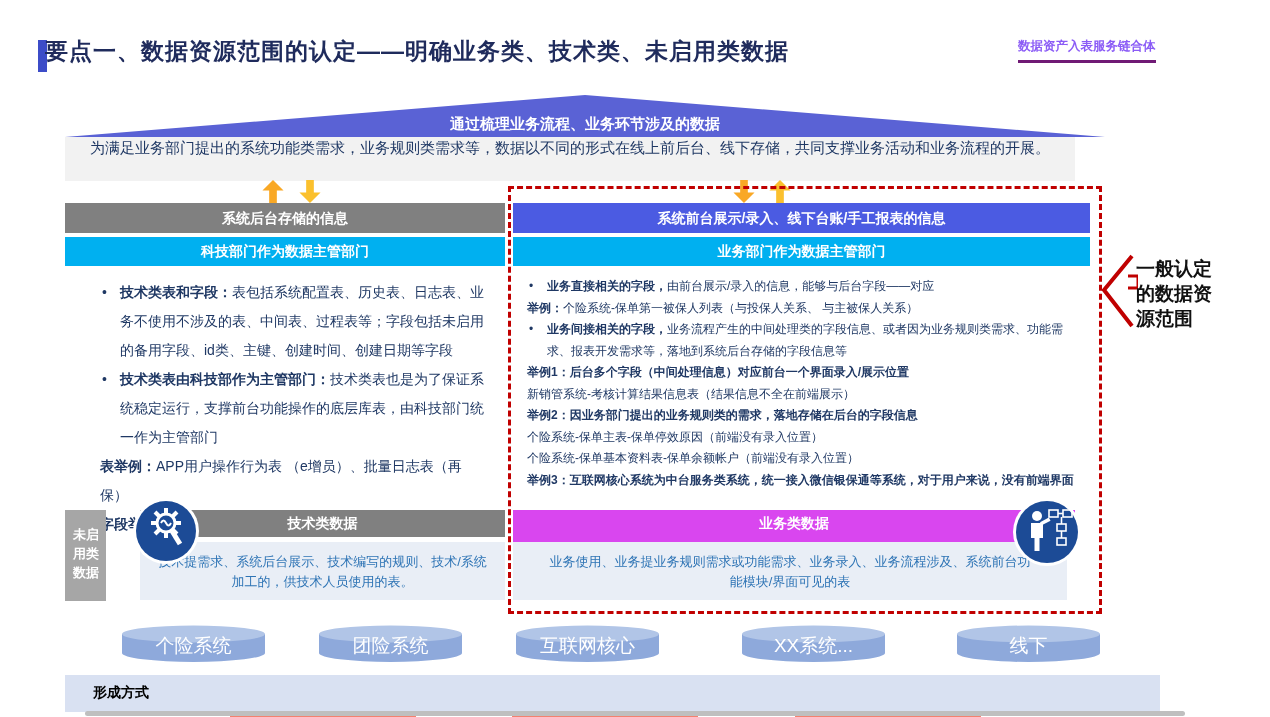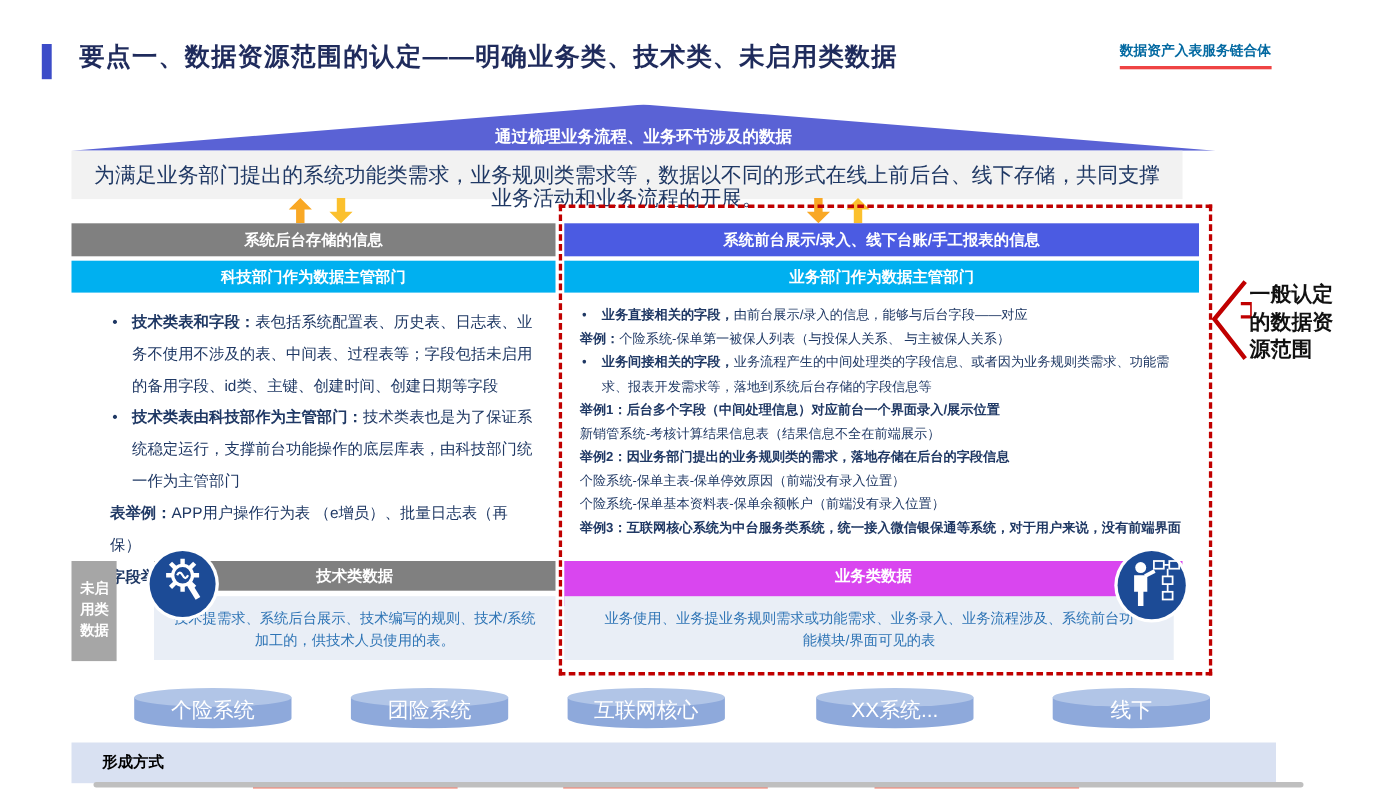--- a/index.html
+++ b/index.html
@@ -2,31 +2,31 @@
 <html><head>
 <meta charset="utf-8">
 <style>
   html,body{margin:0;padding:0;background:#fff;}
   #slide{position:relative;width:1270px;height:717px;background:#ffffff;overflow:hidden;
          font-family:"Liberation Sans","DejaVu Sans",sans-serif;}
   .abs{position:absolute;}
 
   
   #accent-bar{left:38px;top:40px;width:9px;height:32px;background:#3C4CC8;}
-  #page-title{left:72px;top:36px;font-size:23px;font-weight:bold;color:#1F2B5C;letter-spacing:1px;white-space:nowrap;}
-  #badge{left:1018px;top:38px;font-size:12.5px;font-weight:bold;color:#0369a1;border-bottom:3px solid #ef4444;padding-bottom:5px;}
+  #page-title{left:45px;top:36px;font-size:23px;font-weight:bold;color:#1F2B5C;letter-spacing:1px;white-space:nowrap;}
+  #badge{left:1018px;top:38px;font-size:12.5px;font-weight:bold;color:#8b5cf6;border-bottom:3px solid #701a75;padding-bottom:5px;}
 
   
   #banner{left:65px;top:95px;width:1040px;height:42px;}
   #banner svg{position:absolute;left:0;top:0;}
   #banner-label{position:absolute;left:0;right:0;bottom:3px;text-align:center;color:#fff;font-size:15px;font-weight:bold;}
 
   
   #intro{left:65px;top:137px;width:1010px;height:44px;background:#F2F2F2;color:#1F3864;
-         font-size:19px;line-height:21px;text-align:center;padding-top:12px;box-sizing:border-box;padding-left:20px;padding-right:20px;}
+         font-size:15px;line-height:21px;text-align:center;padding-top:0;box-sizing:border-box;padding-left:20px;padding-right:20px;}
 
   
   .yarrow{width:22px;height:23px;}
   #arrow-up-1{left:262px;top:180px;} #arrow-dn-1{left:299px;top:180px;}
   #arrow-dn-2{left:733px;top:180px;} #arrow-up-2{left:769px;top:180px;}
 
   
   .hdr{color:#fff;font-weight:bold;font-size:14px;text-align:center;line-height:30px;}
   #hdr-left-1{left:65px;top:203px;width:440px;height:30px;background:#808080;}
   #hdr-right-1{left:513px;top:203px;width:577px;height:30px;background:#4B5BE2;}

